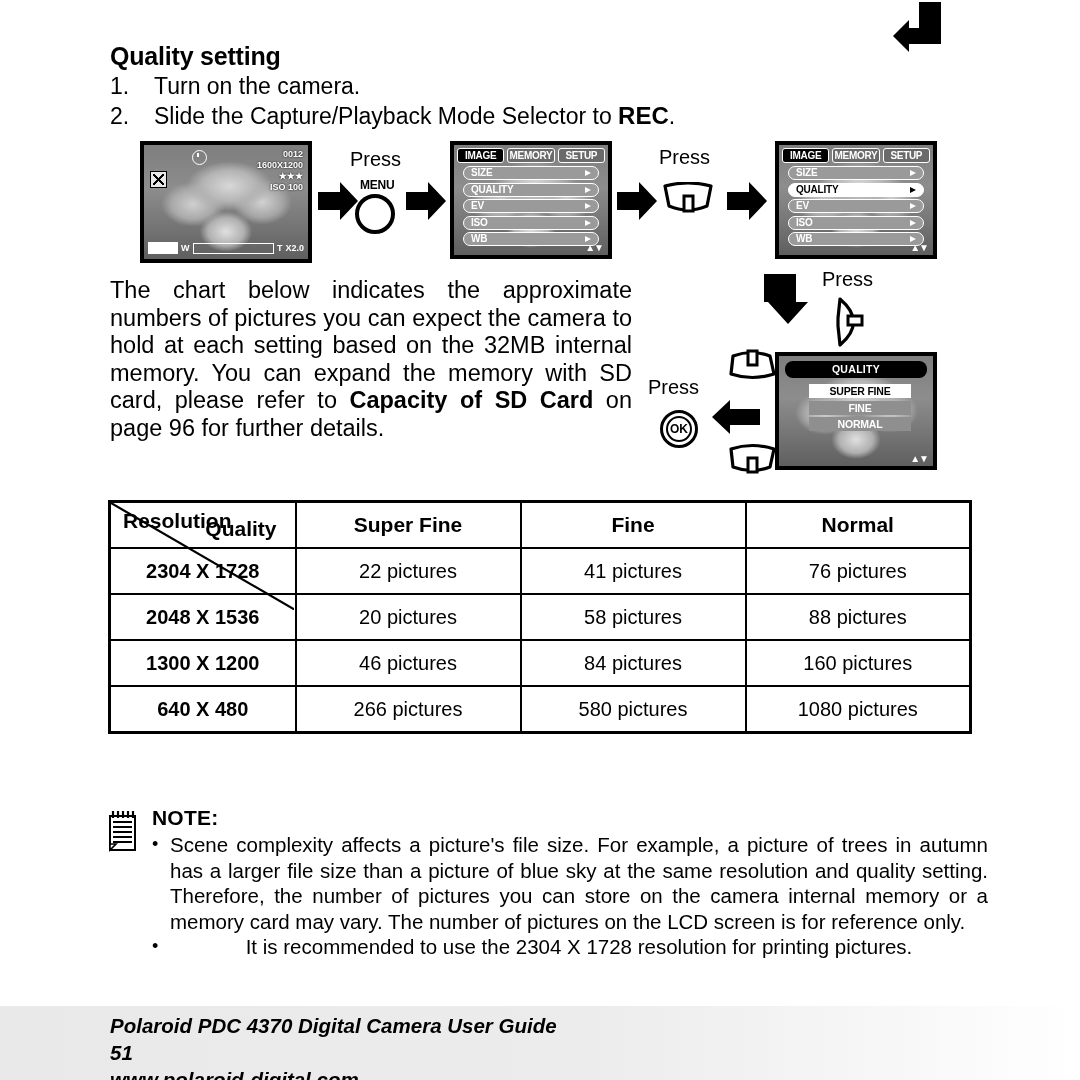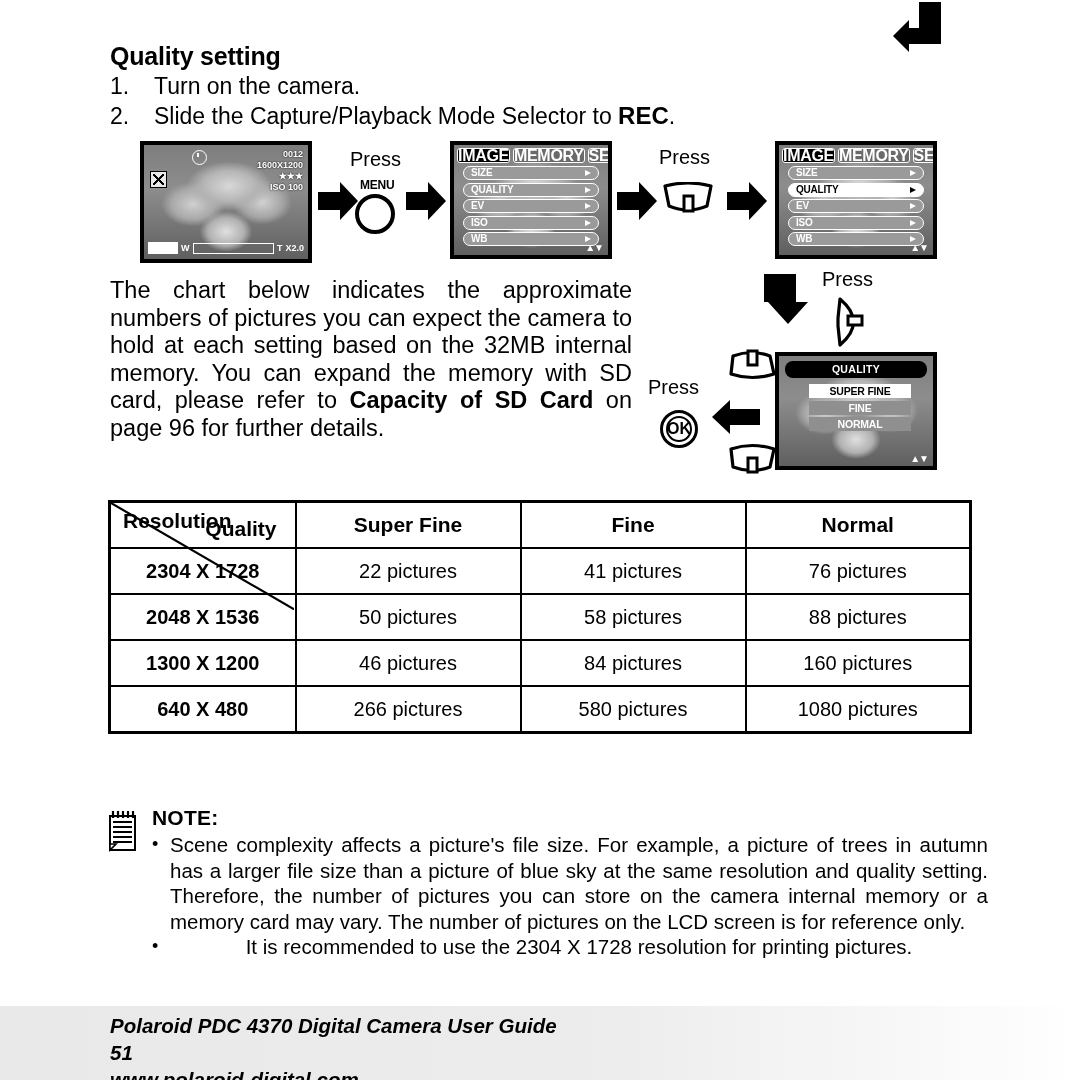--- a/index.html
+++ b/index.html
@@ -100,21 +100,21 @@
   .zw, .zt { color:#fff; font-size: 9px; font-weight: bold; }
   .ztrack { flex: 1; height: 9px; border: 1.5px solid #fff; }
   .zx { color:#fff; font-size: 9px; font-weight: bold; }
 
   
   .menu-lcd { width: 162px; height: 118px; background: #6f6f6f; }
   .menu-lcd.m1 { left: 450px; top: 141px; }
   .menu-lcd.m2 { left: 775px; top: 141px; }
   .menu-tabs { position:absolute; left:3px; right:3px; top:3px; height:15px; display:flex; gap:3px; }
   .mtab {
-    flex:1; font-size:16px; font-weight:bold; color:#fff; text-align:center;
+    flex:1; font-size:10px; font-weight:bold; color:#fff; text-align:center;
     background:#6a6a6a; border:1.3px solid #fff; border-radius:3px; line-height:13px;
     letter-spacing:-0.3px;
   }
   .mtab.active { background:#000; color:#fff; border-color:#fff; }
   .menu-rows { position:absolute; left:9px; right:9px; top:21px; display:flex; flex-direction:column; gap:2.5px; }
   .mrow {
     height:14px; border:1.3px solid #fff; border-radius:7px; background:#9a9a9a;
     color:#fff; font-size:10px; font-weight:bold; line-height:12px; padding-left:7px;
     position:relative; box-sizing:border-box; letter-spacing:-0.2px;
   }
@@ -146,21 +146,21 @@
   }
   .menu-btn-label { position:absolute; font-size:12px; font-weight:bold; letter-spacing:-0.2px; }
   .menu-btn {
     position:absolute; width:40px; height:40px; border-radius:50%;
     border:4px solid #000; box-sizing:border-box; background:#fff;
   }
   .ok-btn {
     position:absolute; width:38px; height:38px; border-radius:50%;
     border:3px solid #000; box-sizing:border-box; background:#fff;
     display:flex; align-items:center; justify-content:center;
-    font-size:16px; font-weight:bold;text-align:center;
+    font-size:12px; font-weight:bold;text-align:center;
   }
   .ok-btn::before{
     content:""; position:absolute; left:3px; top:3px; right:3px; bottom:3px;
     border:2px solid #000; border-radius:50%;
   }
 
   .arrow { position:absolute; }
 
   
   .para {
@@ -394,21 +394,21 @@
       </thead>
       <tbody>
         <tr>
           <td class="res">2304 X 1728</td>
           <td>22 pictures</td>
           <td>41 pictures</td>
           <td>76 pictures</td>
         </tr>
         <tr>
           <td class="res">2048 X 1536</td>
-          <td>50 pictures</td>
+          <td>20 pictures</td>
           <td>58 pictures</td>
           <td>88 pictures</td>
         </tr>
         <tr>
           <td class="res">1300 X 1200</td>
           <td>46 pictures</td>
           <td>84 pictures</td>
           <td>160 pictures</td>
         </tr>
         <tr>

